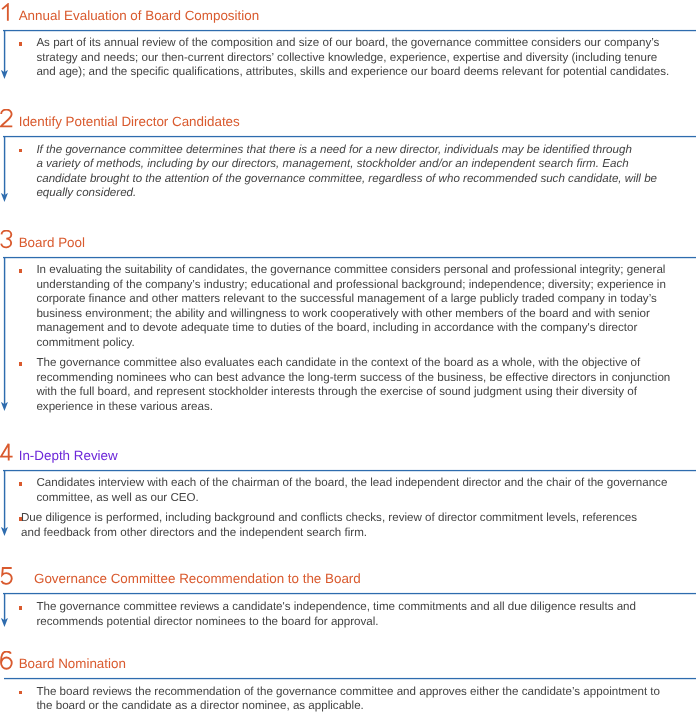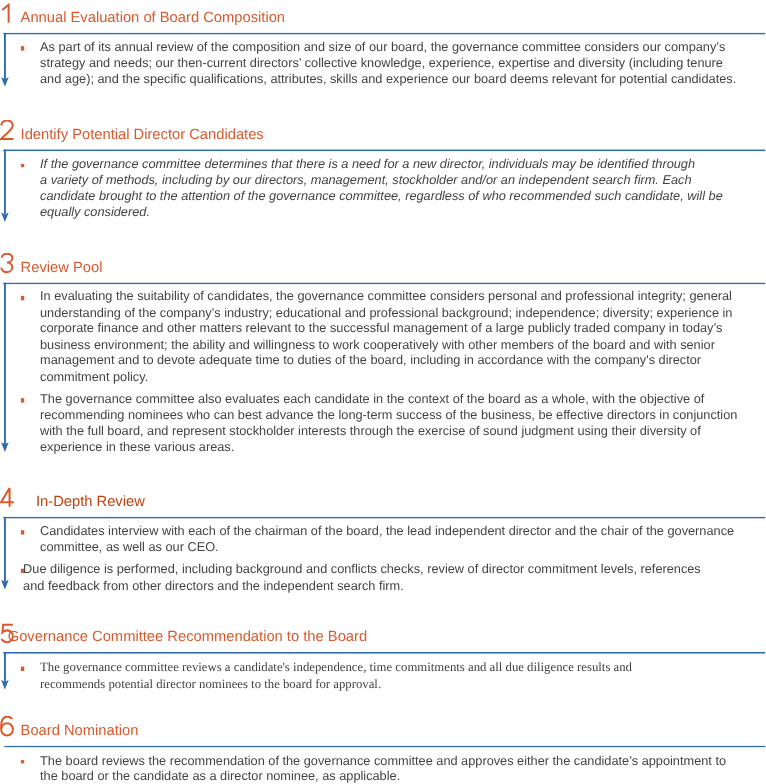--- a/index.html
+++ b/index.html
@@ -77,21 +77,21 @@
 a variety of methods, including by our directors, management, stockholder and/or an independent search firm. Each
 candidate brought to the attention of the governance committee, regardless of who recommended such candidate, will be
 equally considered.</div>
       </div>
       <div class="step" style="top: 229.6px;">
         <div class="step-num" title="3">
           <svg width="14" height="19" viewBox="0 0 14 19">
             <path d="M1.5 4.3 A4.9 4.0 0 1 1 6.3 8.6 A5.0 4.4 0 1 1 1.2 13.6" fill="none" stroke="#d95a2e" stroke-width="1.85" stroke-linecap="butt" stroke-linejoin="miter"></path>
           </svg>
         </div>
-        <div class="step-title" style="left:18.7px;top:6.099999999999998px;color:#d95a2e;">Review Pool</div>
+        <div class="step-title" style="left:18.7px;top:6.099999999999998px;color:#d95a2e;">Board Pool</div>
         <div class="hline" style="left:3.2px;top:26.2px;width:692.8px;background:linear-gradient(to bottom, rgba(46,108,174,0) 0%, rgba(46,108,174,0.12) 26%, rgba(46,108,174,1) 38%, rgba(46,108,174,1) 62%, rgba(46,108,174,0.45) 72%, rgba(46,108,174,0.10) 88%, rgba(46,108,174,0) 100%);"></div>
         <div class="vline" style="left:3.3000000000000003px;top:27.2px;height:147.9px;background:linear-gradient(to right, rgba(46,108,174,0) 0%, rgba(46,108,174,0.18) 22%, rgba(46,108,174,1) 36%, rgba(46,108,174,1) 64%, rgba(46,108,174,0.40) 78%, rgba(46,108,174,0) 100%);"></div>
         <div class="arrowhead" style="left:0px;top:172.7px;">
           <svg width="10" height="10" viewBox="0 0 10 10">
             <path d="M0.95 0 L4.45 8.9 L7.95 0 L6.1 1.05 L4.45 2.2 L2.8 1.05 Z" fill="#2e6cae"></path>
           </svg>
         </div>
         <div class="bullet-sq" style="left:18.55px;top:39.800000000000004px;background:#d95a2e;"></div>
         <div class="btext" style="left:36.4px;top:33.7px;width:650px;color:#434343;">In evaluating the suitability of candidates, the governance committee considers personal and professional integrity; general
 understanding of the company’s industry; educational and professional background; independence; diversity; experience in
@@ -104,51 +104,51 @@
 recommending nominees who can best advance the long-term success of the business, be effective directors in conjunction
 with the full board, and represent stockholder interests through the exercise of sound judgment using their diversity of
 experience in these various areas.</div>
       </div>
       <div class="step" style="top: 442.5px;">
         <div class="step-num" title="4">
           <svg width="14" height="19" viewBox="0 0 14 19">
             <path d="M8.7 0.7 L1.0 13.6 L12.6 13.6 M8.7 0.7 L8.7 17.6" fill="none" stroke="#d95a2e" stroke-width="1.85" stroke-linecap="butt" stroke-linejoin="miter"></path>
           </svg>
         </div>
-        <div class="step-title" style="left:18.7px;top:6.099999999999998px;color:#c2410c;margin-left:14px;">In-Depth Review</div>
+        <div class="step-title" style="left:18.7px;top:6.099999999999998px;color:#6d28d9;">In-Depth Review</div>
         <div class="hline" style="left:3.2px;top:26.2px;width:692.8px;background:linear-gradient(to bottom, rgba(46,108,174,0) 0%, rgba(46,108,174,0.12) 26%, rgba(46,108,174,1) 38%, rgba(46,108,174,1) 62%, rgba(46,108,174,0.45) 72%, rgba(46,108,174,0.10) 88%, rgba(46,108,174,0) 100%);"></div>
         <div class="vline" style="left:3.3000000000000003px;top:27.2px;height:59.29999999999999px;background:linear-gradient(to right, rgba(46,108,174,0) 0%, rgba(46,108,174,0.18) 22%, rgba(46,108,174,1) 36%, rgba(46,108,174,1) 64%, rgba(46,108,174,0.40) 78%, rgba(46,108,174,0) 100%);"></div>
         <div class="arrowhead" style="left:0px;top:84.1px;">
           <svg width="10" height="10" viewBox="0 0 10 10">
             <path d="M0.95 0 L4.45 8.9 L7.95 0 L6.1 1.05 L4.45 2.2 L2.8 1.05 Z" fill="#2e6cae"></path>
           </svg>
         </div>
         <div class="bullet-sq" style="left:18.55px;top:39.800000000000004px;background:#d95a2e;"></div>
         <div class="btext" style="left:36.4px;top:33.7px;width:650px;color:#434343;">Candidates interview with each of the chairman of the board, the lead independent director and the chair of the governance
 committee, as well as our CEO.</div>
         <div class="bullet-sq" style="left:18.55px;top:74.69999999999999px;background:#d95a2e;"></div>
         <div class="btext" style="left:21px;top:68.6px;width:650px;color:#434343;">Due diligence is performed, including background and conflicts checks, review of director commitment levels, references
 and feedback from other directors and the independent search firm.</div>
       </div>
       <div class="step" style="top: 566.3px;">
         <div class="step-num" title="5">
           <svg width="14" height="19" viewBox="0 0 14 19">
             <path d="M11.7 2.0 L2.8 2.0 L2.2 8.8 A5.5 5.4 0 1 1 1.4 15.0" fill="none" stroke="#d95a2e" stroke-width="1.85" stroke-linecap="butt" stroke-linejoin="miter"></path>
           </svg>
         </div>
-        <div class="step-title" style="left:7px;top:6.099999999999998px;color:#d95a2e;">Governance Committee Recommendation to the Board</div>
+        <div class="step-title" style="left:34px;top:6.099999999999998px;color:#d95a2e;">Governance Committee Recommendation to the Board</div>
         <div class="hline" style="left:3.2px;top:26.2px;width:692.8px;background:linear-gradient(to bottom, rgba(46,108,174,0) 0%, rgba(46,108,174,0.12) 26%, rgba(46,108,174,1) 38%, rgba(46,108,174,1) 62%, rgba(46,108,174,0.45) 72%, rgba(46,108,174,0.10) 88%, rgba(46,108,174,0) 100%);"></div>
         <div class="vline" style="left:3.3000000000000003px;top:27.2px;height:27.10000000000007px;background:linear-gradient(to right, rgba(46,108,174,0) 0%, rgba(46,108,174,0.18) 22%, rgba(46,108,174,1) 36%, rgba(46,108,174,1) 64%, rgba(46,108,174,0.40) 78%, rgba(46,108,174,0) 100%);"></div>
         <div class="arrowhead" style="left:0px;top:51.90000000000007px;">
           <svg width="10" height="10" viewBox="0 0 10 10">
             <path d="M0.95 0 L4.45 8.9 L7.95 0 L6.1 1.05 L4.45 2.2 L2.8 1.05 Z" fill="#2e6cae"></path>
           </svg>
         </div>
         <div class="bullet-sq" style="left:18.55px;top:39.800000000000004px;background:#d95a2e;"></div>
-        <div class="btext" style="left:36.4px;top:33.7px;width:650px;color:#434343;font-family:Liberation Serif, serif;">The governance committee reviews a candidate's independence, time commitments and all due diligence results and
+        <div class="btext" style="left:36.4px;top:33.7px;width:650px;color:#434343;">The governance committee reviews a candidate's independence, time commitments and all due diligence results and
 recommends potential director nominees to the board for approval.</div>
       </div>
       <div class="step" style="top: 651.1px;">
         <div class="step-num" title="6">
           <svg width="14" height="19" viewBox="0 0 14 19">
             <path d="M10.9 2.6 A4.5 3.1 0 0 0 6.4 0.55 C3.3 0.55 1.05 3.9 1.05 10.0 L1.05 12.1 A5.35 5.6 0 1 0 6.4 6.5 C3.8 6.5 1.5 8.8 1.05 12.1" fill="none" stroke="#d95a2e" stroke-width="1.85" stroke-linecap="butt" stroke-linejoin="miter"></path>
           </svg>
         </div>
         <div class="step-title" style="left:18.7px;top:6.099999999999998px;color:#d95a2e;">Board Nomination</div>
         <div class="hline" style="left:4.1000000000000005px;top:26.2px;width:691.9px;background:linear-gradient(to bottom, rgba(46,108,174,0) 0%, rgba(46,108,174,0.12) 26%, rgba(46,108,174,1) 38%, rgba(46,108,174,1) 62%, rgba(46,108,174,0.45) 72%, rgba(46,108,174,0.10) 88%, rgba(46,108,174,0) 100%);"></div>

